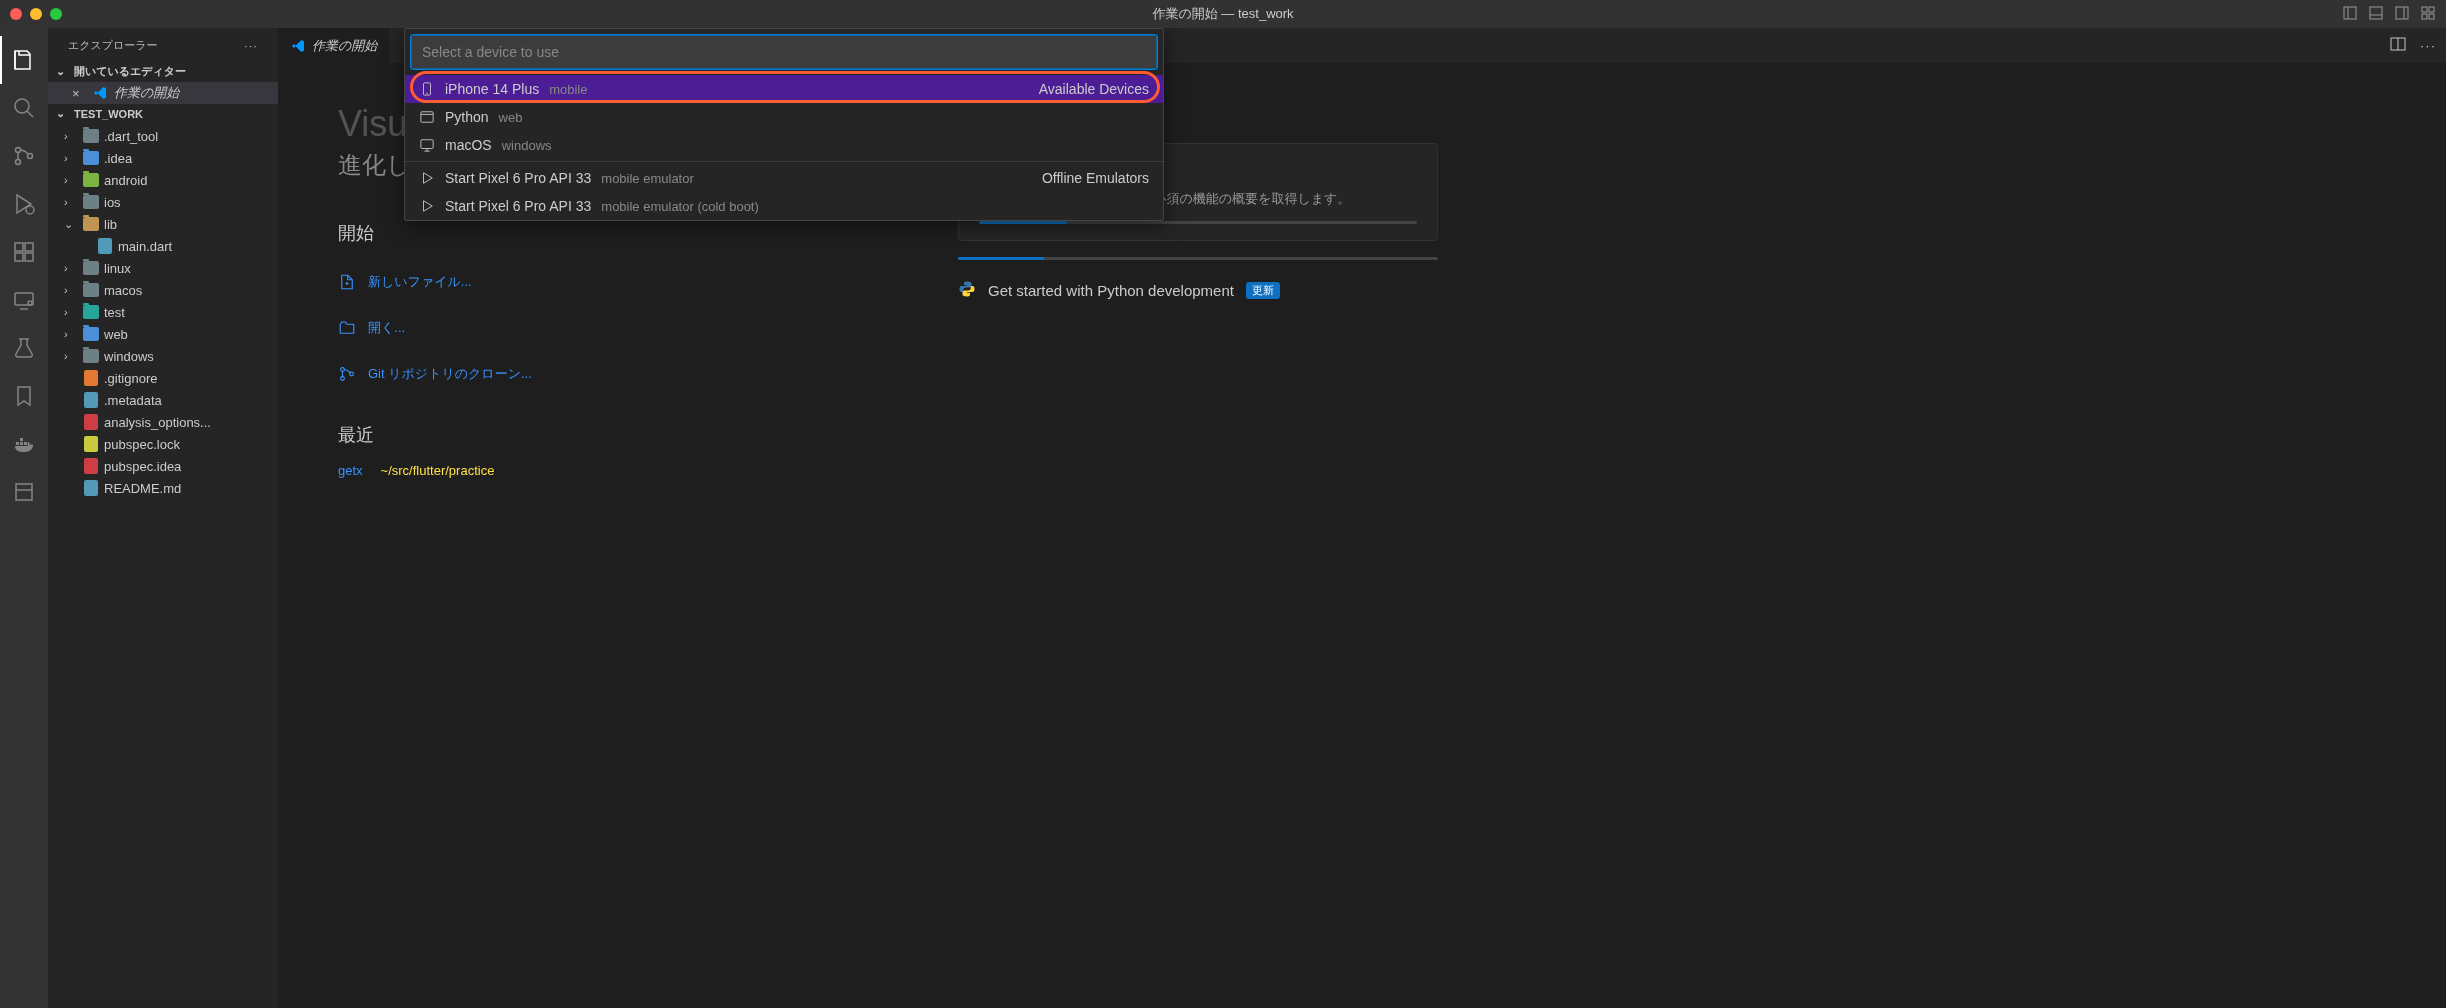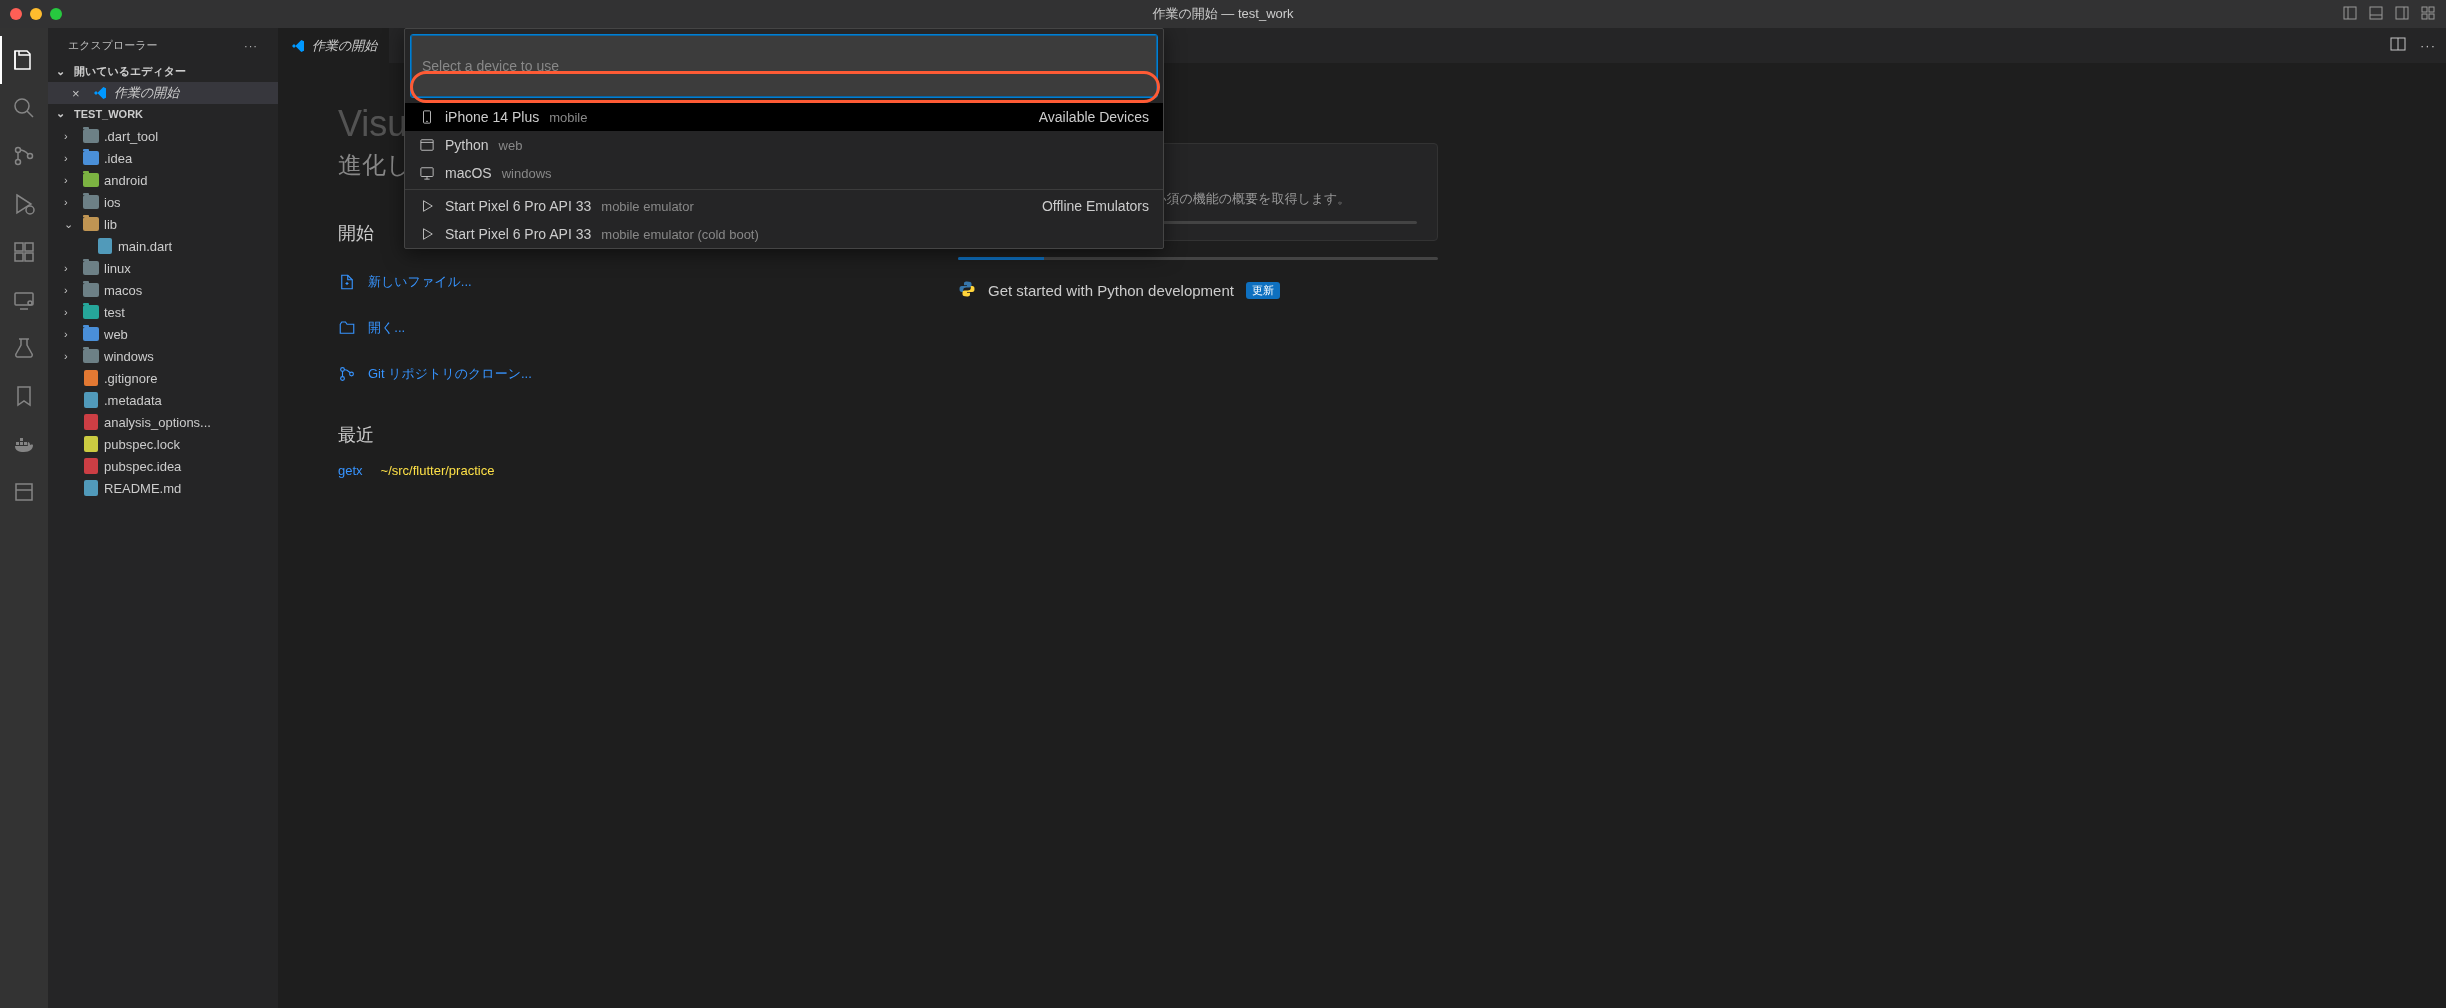--- a/index.html
+++ b/index.html
@@ -76,25 +76,25 @@
     .tutorial-title { font-size: 16px; color: #cccccc; margin-bottom: 8px; padding-left: 16px; }
     .tutorial-desc { font-size: 13px; color: #999999; line-height: 1.5; }
     .tutorial-progress { margin-top: 12px; height: 3px; background: #444; border-radius: 2px; overflow: hidden; }
     .tutorial-progress-bar { height: 100%; background: #0e70c0; width: 20%; }
     
     .tut-row { display: flex; align-items: center; gap: 12px; font-size: 15px; color: #cccccc; margin-bottom: 20px; }
     .tag { background: #0e70c0; color: white; font-size: 11px; padding: 1px 6px; border-radius: 3px; }
     
     
     .quickpick { position: absolute; top: 0; left: 126px; width: 760px; background: #252526; border: 1px solid #454545; box-shadow: 0 5px 20px rgba(0,0,0,0.5); z-index: 100; border-radius: 2px; }
-    .qp-input { margin: 6px; padding: 22px 10px; background: #3c3c3c; border: 1px solid #0e639c; outline: 1px solid #007fd4; color: #cccccc; font-size: 14px; border-radius: 2px; }
+    .qp-input { margin: 6px; padding: 8px 10px; background: #3c3c3c; border: 1px solid #0e639c; outline: 1px solid #007fd4; color: #cccccc; font-size: 14px; border-radius: 2px; }
     .qp-input::placeholder { color: #888; }
     .qp-list { }
     .qp-item { padding: 6px 14px; display: flex; align-items: center; gap: 10px; font-size: 14px; color: #cccccc; cursor: pointer; }
-    .qp-item.sel { background: #000000; }
+    .qp-item.sel { background: #4c1d95; }
     .qp-item .meta { color: #888; font-size: 13px; }
     .qp-item .right { margin-left: auto; color: #cccccc; }
     .qp-icon { width: 16px; height: 16px; display: inline-flex; align-items: center; justify-content: center; }
     .qp-sep { border-top: 1px solid #3c3c3c; margin: 2px 0; }
     
     .highlight-box { border: 3px solid #ff5b35; border-radius: 20px; position: absolute; top: 43px; left: 132px; width: 750px; height: 32px; pointer-events: none; z-index: 200; }
     
     .ellipsis { letter-spacing: 1px; }
   </style>
 </head>

